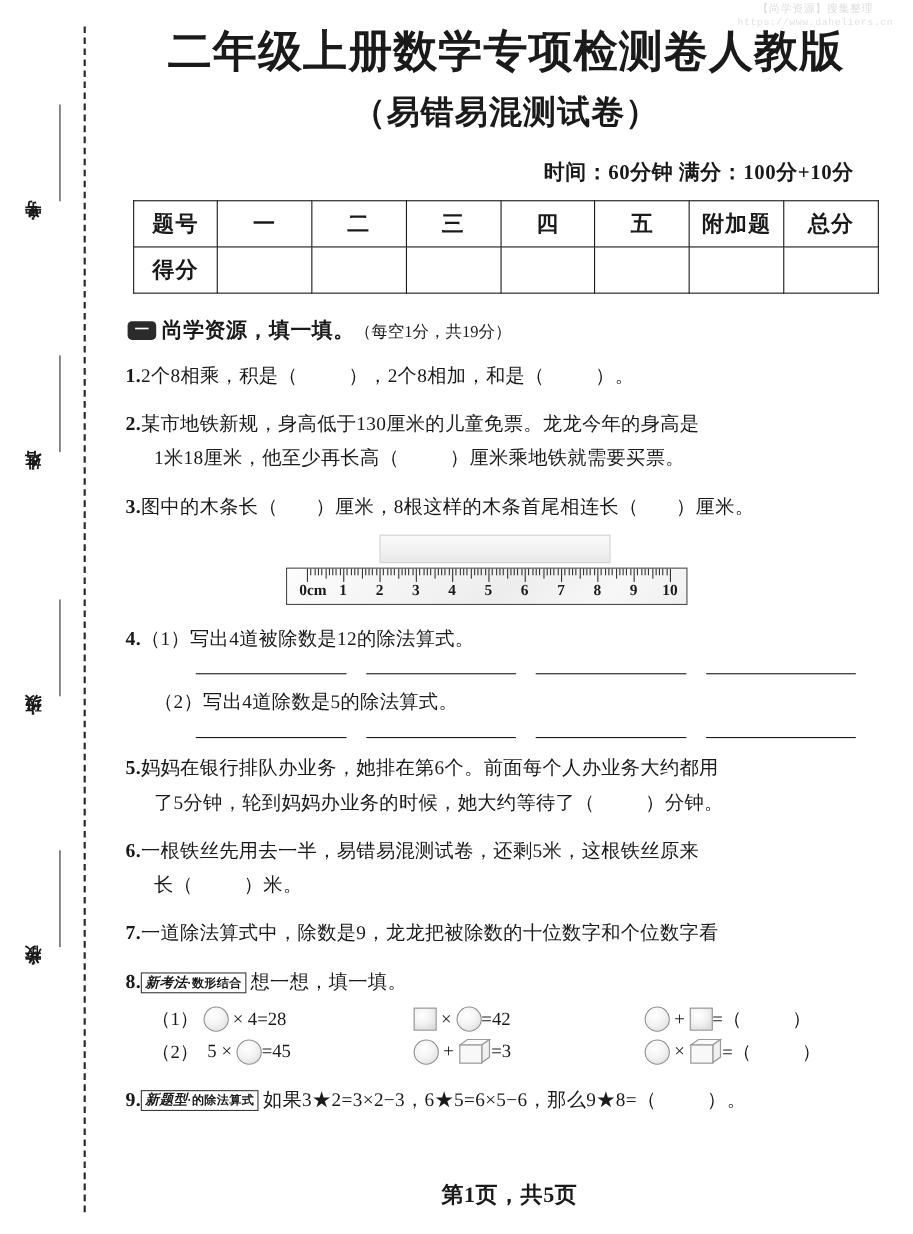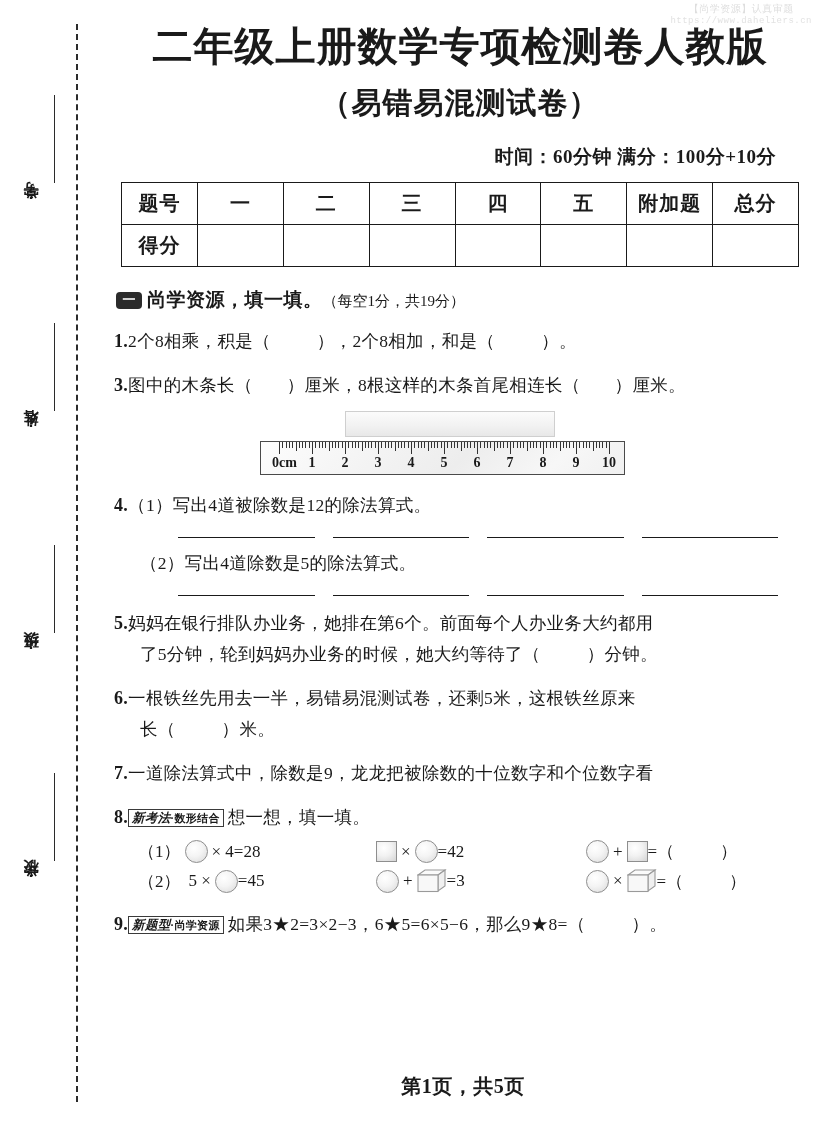--- a/index.html
+++ b/index.html
@@ -271,21 +271,21 @@
     text-align: center;
     font-size: 20px;
     font-weight: bold;
     letter-spacing: .5px;
   }
 </style>
 </head>
 <body>
 
 <div class="watermark">
-  <div>【尚学资源】认真审题</div>
+  <div>【尚学资源】搜集整理</div>
   <div class="wm-url">https://www.daheliers.cn</div>
 </div>
 
 <div class="left-margin">
   <div class="dashed-line"></div>
 
   <div class="margin-field" id="mf0" style="top: 190px;">
     <div class="write-line" style="top: -95px; height: 88px;"></div>
     <div class="margin-label">学号：</div>
   </div>
@@ -337,20 +337,24 @@
   <div class="section-head">
     <span class="sec-badge">一</span>
     <span class="sec-title">尚学资源，填一填。</span>
     <span class="sec-note">（每空1分，共19分）</span>
   </div>
 
   <div class="q">
     <span class="qnum">1.</span><span>2个8相乘，积是（</span><span class="sp"></span><span>），2个8相加，和是（</span><span class="sp"></span><span>）。</span>
   </div>
 
+  <div class="q">
+    <span class="qnum">2.</span><span>某市地铁新规，身高低于130厘米的儿童免票。龙龙今年的身高是</span>
+    <span class="line2"><span>1米18厘米，他至少再长高（</span><span class="sp"></span><span>）厘米乘地铁就需要买票。</span></span>
+  </div>
 
   <div class="q">
     <span class="qnum">3.</span><span>图中的木条长（</span><span class="sp-sm"></span><span>）厘米，8根这样的木条首尾相连长（</span><span class="sp-sm"></span><span>）厘米。</span>
   </div>
 
   <div class="ruler-wrap">
     <div class="stick"></div>
     <div class="ruler">
       <div class="ticks" id="ruler-ticks">
           <div class="tick" style="left: 0px; height: 12px;"></div>
@@ -561,17 +565,17 @@
           </svg>
         </span>
         <span>=（</span>
         <span class="sp"></span>
         <span>）</span>
       </span>
     </div>
   </div>
 
   <div class="q" style="margin-top:16px">
-    <span class="qnum">9.</span><span class="tag"><span class="t-a">新</span><span class="t-b">题型</span><span class="t-c">·尚学资源</span></span><span>如果3★2=3×2−3，6★5=6×5−6，那么9★8=（</span><span class="sp"></span><span>）。</span>
+    <span class="qnum">9.</span><span class="tag"><span class="t-a">新</span><span class="t-b">题型</span><span class="t-c">·的除法算式</span></span><span>如果3★2=3×2−3，6★5=6×5−6，那么9★8=（</span><span class="sp"></span><span>）。</span>
   </div>
 
   <div class="footer">第1页，共5页</div>
 </div>
 
 </body></html>

